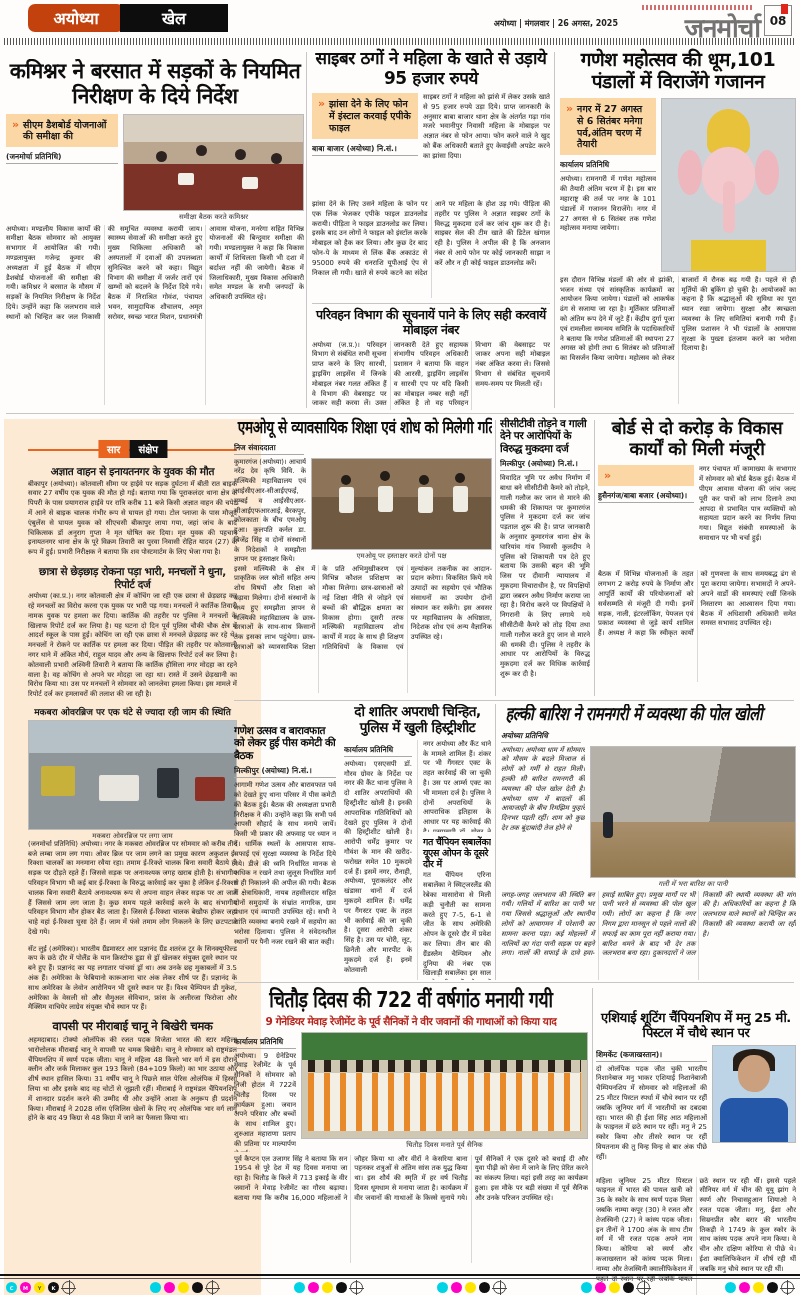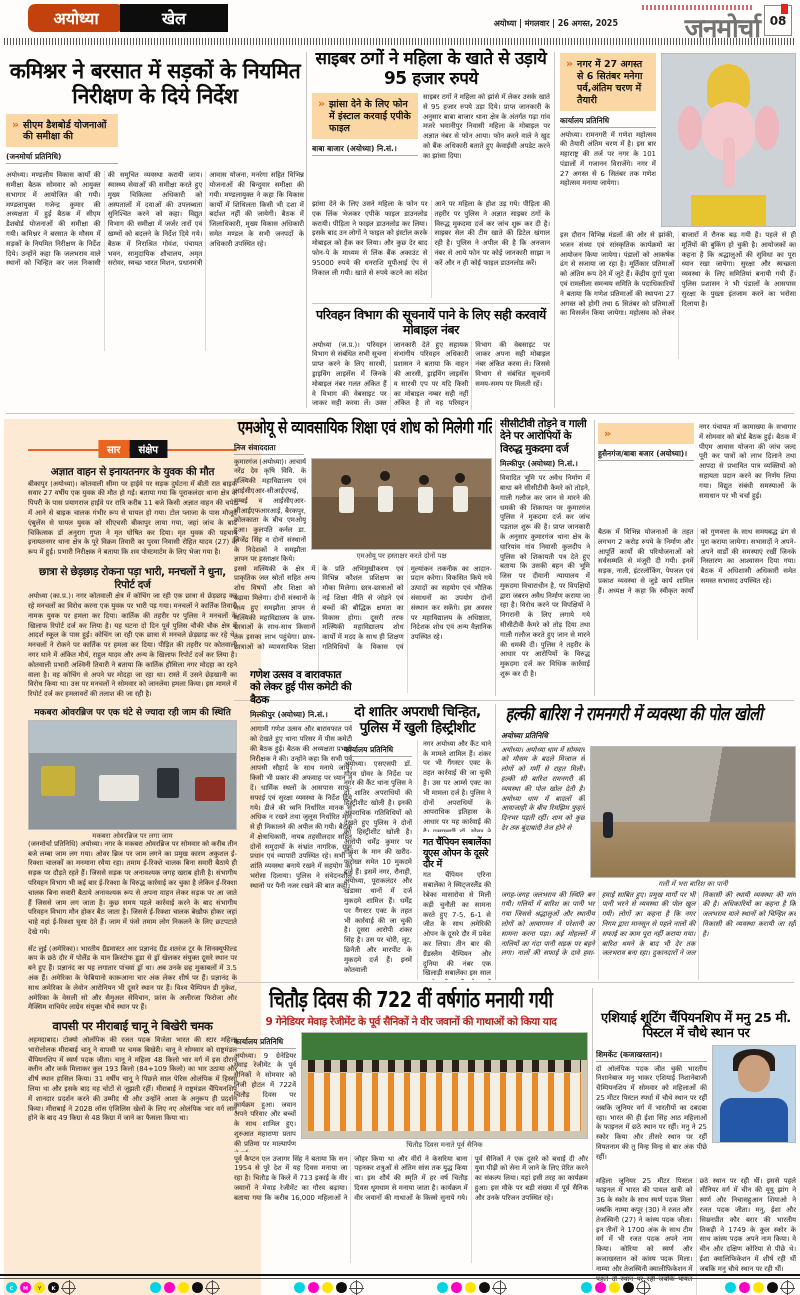--- a/index.html
+++ b/index.html
@@ -109,20 +109,31 @@
   <div class="blk" style="left:6px;top:48px;width:298px;height:362px;margin-top:11px;">
     <div class="hl" style="font-size:21px;">कमिश्नर ने बरसात में सड़कों के नियमित निरीक्षण के दिये निर्देश</div>
     <div class="row" style="margin-top:5px;">
       <div style="width:112px;flex:none;">
         <div class="kicker">
           <span class="kmark">»</span>
           <span class="ktext">सीएम डैशबोर्ड योजनाओं की समीक्षा की</span>
         </div>
         <div class="byline">(जनमोर्चा प्रतिनिधि)</div>
       </div>
+      <div style="flex:1;">
+        <div class="photo ph-meeting" style="height:95px;">
+          <i style="left:18%;top:38%;"></i>
+          <i style="left:40%;top:32%;"></i>
+          <i style="left:62%;top:36%;"></i>
+          <i style="left:82%;top:40%;"></i>
+          <b style="left:30%;top:62%;"></b>
+          <b style="left:66%;top:66%;"></b>
+        </div>
+        <div class="caption">समीक्षा बैठक करते कमिश्नर</div>
+      </div>
     </div>
     <div class="body cols3" style="height:180px;margin-top:4px;">अयोध्या। मण्डलीय विकास कार्यों की समीक्षा बैठक सोमवार को आयुक्त सभागार में आयोजित की गयी। मण्डलायुक्त गजेन्द्र कुमार की अध्यक्षता में हुई बैठक में सीएम डैशबोर्ड योजनाओं की समीक्षा की गयी। कमिश्नर ने बरसात के मौसम में सड़कों के नियमित निरीक्षण के निर्देश दिये। उन्होंने कहा कि जलभराव वाले स्थानों को चिन्हित कर जल निकासी की समुचित व्यवस्था करायी जाय। स्वास्थ्य सेवाओं की समीक्षा करते हुए मुख्य चिकित्सा अधिकारी को अस्पतालों में दवाओं की उपलब्धता सुनिश्चित करने को कहा। विद्युत विभाग की समीक्षा में जर्जर तारों एवं खम्भों को बदलने के निर्देश दिये गये। बैठक में निराश्रित गोवंश, पंचायत भवन, सामुदायिक शौचालय, अमृत सरोवर, स्वच्छ भारत मिशन, प्रधानमंत्री आवास योजना, मनरेगा सहित विभिन्न योजनाओं की बिन्दुवार समीक्षा की गयी। मण्डलायुक्त ने कहा कि विकास कार्यों में शिथिलता किसी भी दशा में बर्दाश्त नहीं की जायेगी। बैठक में जिलाधिकारी, मुख्य विकास अधिकारी समेत मण्डल के सभी जनपदों के अधिकारी उपस्थित रहे।</div>
   </div>
 
   <div class="vrule" style="left:306px;top:52px;height:356px;"></div>
 
   <div class="blk" style="left:312px;top:48px;width:238px;height:362px;">
     <div class="hl" style="font-size:17px;">साइबर ठगों ने महिला के खाते से उड़ाये 95 हजार रुपये</div>
     <div class="row" style="margin-top:5px;">
       <div style="width:106px;flex:none;">
@@ -138,20 +149,21 @@
     <div style="border-top:1px solid #c6c6c6;margin:5px 0 4px 0;"></div>
     <div>
       <div class="hl" style="font-size:12.5px;">परिवहन विभाग की सूचनायें पाने के लिए सही करवायें मोबाइल नंबर</div>
       <div class="body cols3" style="height:74px;margin-top:3px;">अयोध्या (ज.प्र.)। परिवहन विभाग से संबंधित सभी सूचना प्राप्त करने के लिए सारथी, ड्राइविंग लाइसेंस में जिनके मोबाइल नंबर गलत अंकित हैं वे विभाग की वेबसाइट पर जाकर सही करवा लें। उक्त जानकारी देते हुए सहायक संभागीय परिवहन अधिकारी प्रशासन ने बताया कि वाहन की आरसी, ड्राइविंग लाइसेंस व सारथी एप पर यदि किसी का मोबाइल नम्बर सही नहीं अंकित है तो वह परिवहन विभाग की वेबसाइट पर जाकर अपना सही मोबाइल नंबर अंकित करवा ले। जिससे विभाग से संबंधित सूचनायें समय-समय पर मिलती रहें।</div>
     </div>
   </div>
 
   <div class="vrule" style="left:554px;top:52px;height:356px;"></div>
 
   <div class="blk" style="left:560px;top:48px;width:236px;height:366px;">
+    <div class="hl" style="font-size:19px;">गणेश महोत्सव की धूम,101 पंडालों में विराजेंगे गजानन</div>
     <div class="row" style="margin-top:5px;">
       <div style="width:96px;flex:none;">
         <div class="kicker">
           <span class="kmark">»</span>
           <span class="ktext">नगर में 27 अगस्त से 6 सितंबर मनेगा पर्व,अंतिम चरण में तैयारी</span>
         </div>
         <div class="byline">कार्यालय प्रतिनिधि</div>
         <div class="body" style="height:96px;">अयोध्या। रामनगरी में गणेश महोत्सव की तैयारी अंतिम चरण में है। इस बार महाराष्ट्र की तर्ज पर नगर के 101 पंडालों में गजानन विराजेंगे। नगर में 27 अगस्त से 6 सितंबर तक गणेश महोत्सव मनाया जायेगा।</div>
       </div>
       <div class="photo ph-ganesh" style="flex:1;height:172px;">
@@ -229,35 +241,36 @@
 
   <div class="blk" style="left:500px;top:417px;width:90px;height:282px;">
     <div class="hl" style="font-size:10.5px;text-align:left;">सीसीटीवी तोड़ने व गाली देने पर आरोपियों के विरुद्ध मुकदमा दर्ज</div>
     <div class="byline">मिल्कीपुर (अयोध्या) नि.सं.।</div>
     <div class="body" style="height:210px;">विवादित भूमि पर अवैध निर्माण में बाधा बने सीसीटीवी कैमरे को तोड़ने, गाली गलौज कर जान से मारने की धमकी की शिकायत पर कुमारगंज पुलिस ने मुकदमा दर्ज कर जांच पड़ताल शुरू की है। प्राप्त जानकारी के अनुसार कुमारगंज थाना क्षेत्र के घारियांव गांव निवासी कुलदीप ने पुलिस को शिकायती पत्र देते हुए बताया कि उसकी बहन की भूमि जिस पर दीवानी न्यायालय में मुकदमा विचाराधीन है, पर विपक्षियों द्वारा जबरन अवैध निर्माण कराया जा रहा है। विरोध करने पर विपक्षियों ने निगरानी के लिए लगाये गये सीसीटीवी कैमरे को तोड़ दिया तथा गाली गलौज करते हुए जान से मारने की धमकी दी। पुलिस ने तहरीर के आधार पर आरोपियों के विरुद्ध मुकदमा दर्ज कर विधिक कार्रवाई शुरू कर दी है।</div>
   </div>
 
   <div class="vrule" style="left:594px;top:420px;height:276px;"></div>
 
   <div class="blk" style="left:598px;top:417px;width:198px;height:282px;">
+    <div class="hl" style="font-size:18px;">बोर्ड से दो करोड़ के विकास कार्यों को मिली मंजूरी</div>
     <div class="row" style="margin-top:6px;">
       <div style="width:96px;flex:none;">
         <div class="kicker">
           <span class="kmark">»</span>
         </div>
         <div class="byline">हुसैनगंज/बाबा बजार (अयोध्या)।</div>
       </div>
       <div class="body" style="flex:1;height:102px;">नगर पंचायत माँ कामाख्या के सभागार में सोमवार को बोर्ड बैठक हुई। बैठक में पीएम आवास योजना की जांच जल्द पूरी कर पात्रों को लाभ दिलाने तथा आपदा से प्रभावित पात्र व्यक्तियों को सहायता प्रदान करने का निर्णय लिया गया। विद्युत संबंधी समस्याओं के समाधान पर भी चर्चा हुई।</div>
     </div>
     <div class="body cols2" style="height:112px;margin-top:3px;">बैठक में विभिन्न योजनाओं के तहत लगभग 2 करोड़ रुपये के निर्माण और आपूर्ति कार्यों की परियोजनाओं को सर्वसम्मति से मंजूरी दी गयी। इनमें सड़क, नाली, इंटरलॉकिंग, पेयजल एवं प्रकाश व्यवस्था से जुड़े कार्य शामिल हैं। अध्यक्ष ने कहा कि स्वीकृत कार्यों को गुणवत्ता के साथ समयबद्ध ढंग से पूरा कराया जायेगा। सभासदों ने अपने-अपने वार्डों की समस्याएं रखीं जिनके निस्तारण का आश्वासन दिया गया। बैठक में अधिशासी अधिकारी समेत समस्त सभासद उपस्थित रहे।</div>
   </div>
 
   <div class="hrule" style="left:234px;right:6px;top:700px;width:560px;"></div>
 
-  <div class="blk" style="left:234px;top:668px;width:102px;height:276px;margin-left:16px;">
+  <div class="blk" style="left:234px;top:724px;width:102px;height:276px;">
     <div class="hl" style="font-size:10.5px;text-align:left;">गणेश उत्सव व बारावफात को लेकर हुई पीस कमेटी की बैठक</div>
     <div class="byline">मिल्कीपुर (अयोध्या) नि.सं.।</div>
     <div class="body" style="height:210px;">आगामी गणेश उत्सव और बारावफात पर्व को देखते हुए थाना परिसर में पीस कमेटी की बैठक हुई। बैठक की अध्यक्षता प्रभारी निरीक्षक ने की। उन्होंने कहा कि सभी पर्व आपसी सौहार्द के साथ मनाये जायें। किसी भी प्रकार की अफवाह पर ध्यान न दें। धार्मिक स्थलों के आसपास साफ-सफाई एवं सुरक्षा व्यवस्था के निर्देश दिये गये। डीजे की ध्वनि निर्धारित मानक से अधिक न रखने तथा जुलूस निर्धारित मार्ग से ही निकालने की अपील की गयी। बैठक में क्षेत्राधिकारी, नायब तहसीलदार सहित दोनों समुदायों के संभ्रांत नागरिक, ग्राम प्रधान एवं व्यापारी उपस्थित रहे। सभी ने शांति व्यवस्था बनाये रखने में सहयोग का भरोसा दिलाया। पुलिस ने संवेदनशील स्थानों पर पैनी नजर रखने की बात कही।</div>
   </div>
 
   <div class="blk" style="left:344px;top:704px;width:147px;height:276px;">
     <div class="hl" style="font-size:13.5px;">दो शातिर अपराधी चिन्हित, पुलिस में खुली हिस्ट्रीशीट</div>
     <div class="row" style="margin-top:4px;">
       <div style="flex:1;">
         <div class="byline">कार्यालय प्रतिनिधि</div>

